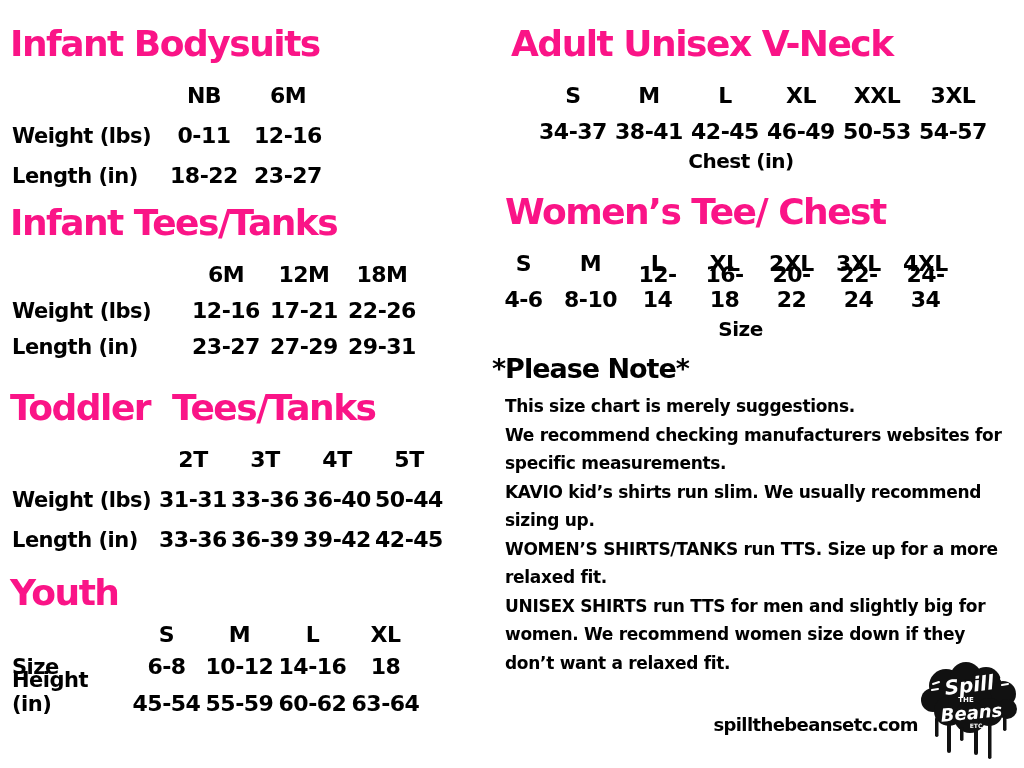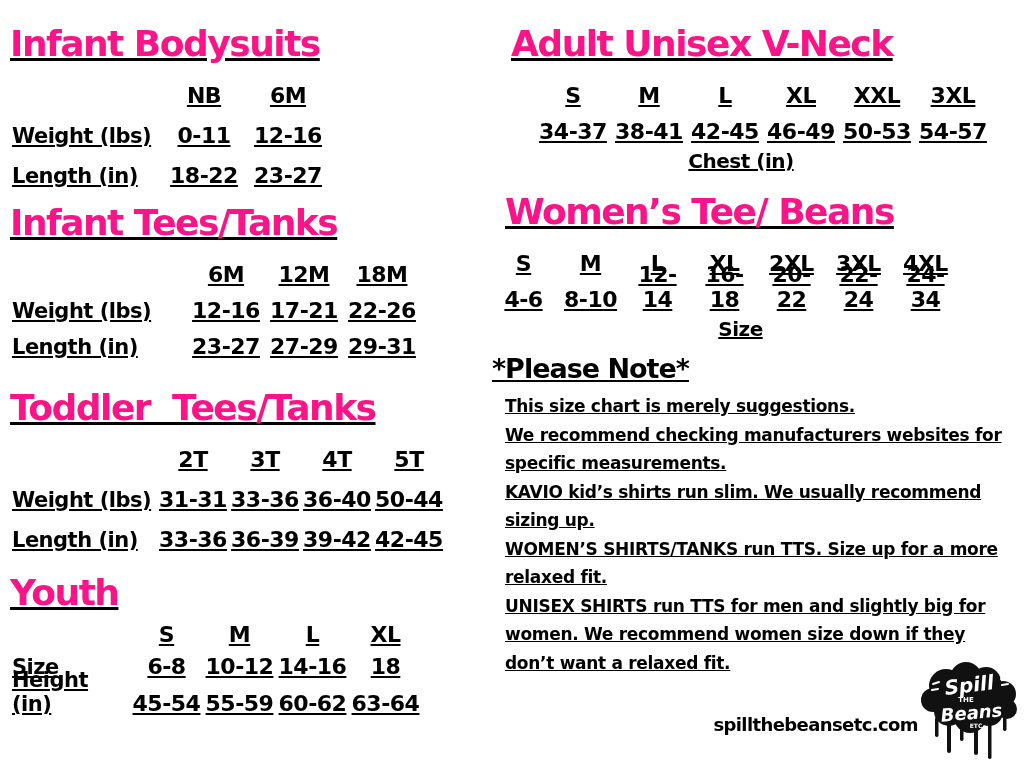--- a/index.html
+++ b/index.html
@@ -1,21 +1,21 @@
 <!DOCTYPE html>
 <html><head>
 <meta charset="utf-8">
 <style>
   html,body { margin:0; padding:0; background:#ffffff; }
   .page {
     position:relative; width:1024px; height:768px; background:#ffffff;
     font-family:"DejaVu Sans", sans-serif; font-weight:700; color:#000;
     overflow:hidden;
   }
-  .sec { position:absolute;text-decoration:underline; }
+  .sec { position:absolute; }
   .sec-title {
     font-size:36px; line-height:40px; font-weight:800; color:#fa1487;
     letter-spacing:-1.5px; white-space:pre-wrap;
   }
   .trow { display:flex; align-items:flex-end; height:32px; }
   .tlabel { font-size:21px; letter-spacing:-0.5px; flex-shrink:0; padding-left:2px; }
   .tcell  { font-size:22px; letter-spacing:-0.5px; text-align:center; flex-shrink:0; }
 
   
   .t-ib .tlabel { width:150px; } .t-ib .tcell { width:84px; }
@@ -159,21 +159,21 @@
       <div class="tcell">38-41</div>
       <div class="tcell">42-45</div>
       <div class="tcell">46-49</div>
       <div class="tcell">50-53</div>
       <div class="tcell">54-57</div>
     </div>
     <div class="tfooter">Chest (in)</div>
   </div>
 
   <div class="sec t-wo" style="left:490px; top:192px; width:534px;">
-    <div class="sec-title" style="padding-left:15px;">Women’s Tee/ Beans</div>
+    <div class="sec-title" style="padding-left:15px;">Women’s Tee/ Chest</div>
     <div class="cells-row hdr-mt">
       <div class="tcell">S</div>
       <div class="tcell">M</div>
       <div class="tcell">L</div>
       <div class="tcell">XL</div>
       <div class="tcell">2XL</div>
       <div class="tcell">3XL</div>
       <div class="tcell">4XL</div>
     </div>
     <div class="cells-row row-mt4">

